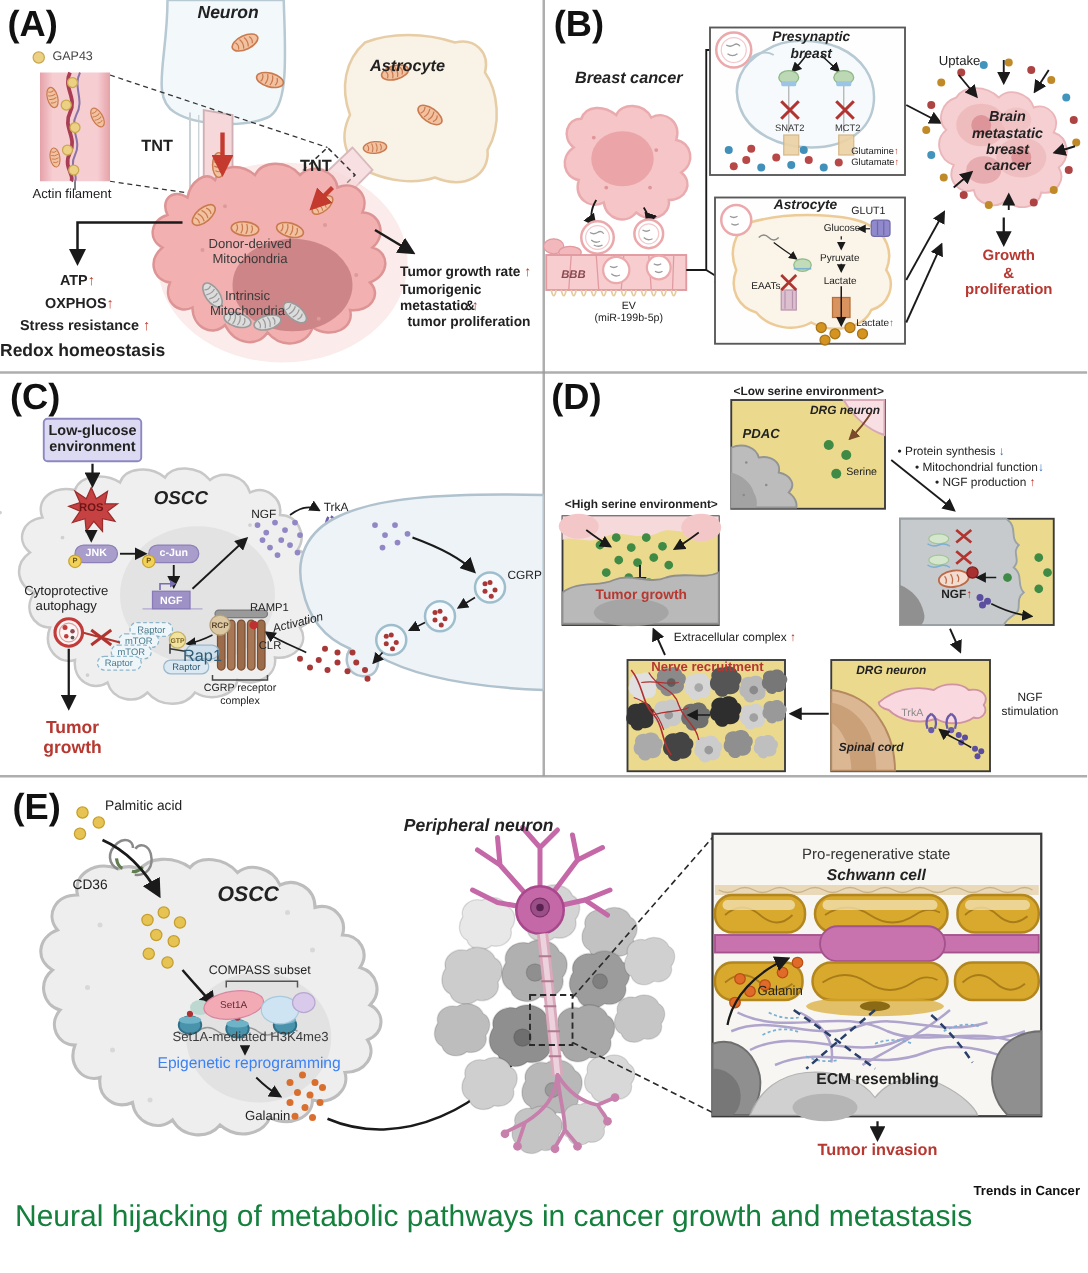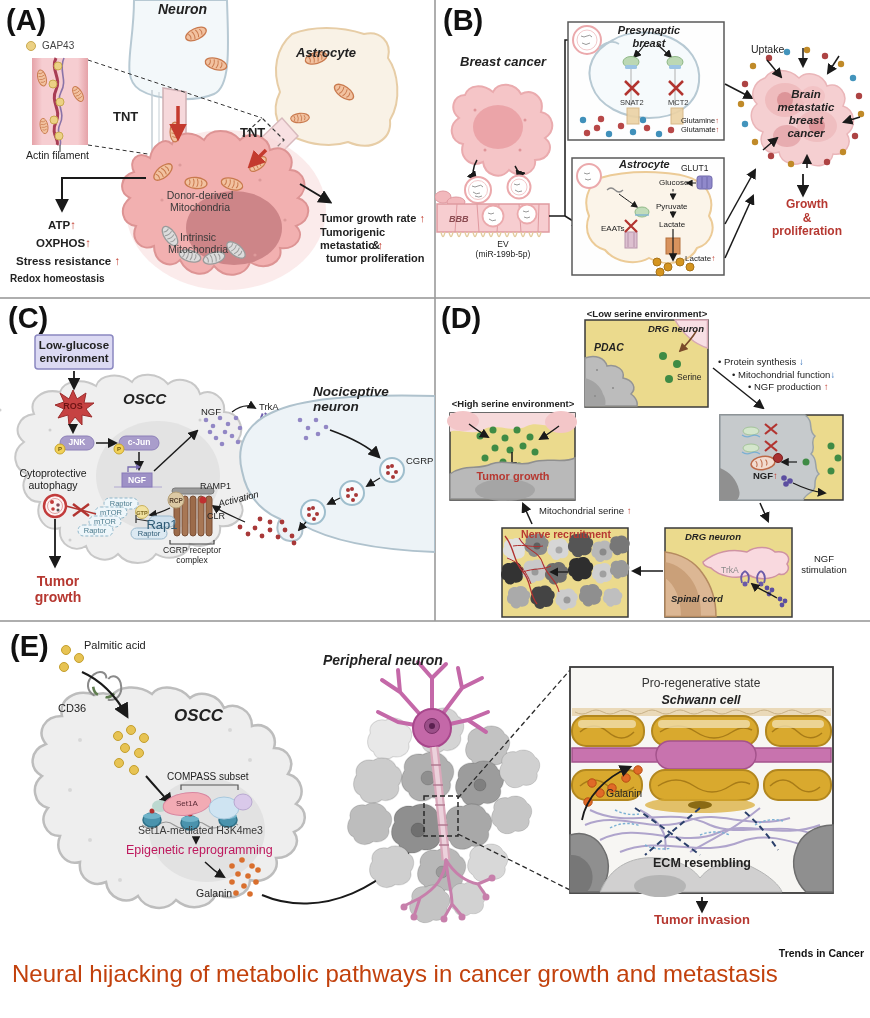--- a/index.html
+++ b/index.html
@@ -10,21 +10,21 @@
 .lbl{position:absolute;font-size:10px;color:#222;line-height:1.14;white-space:pre-line}
 .ctr{transform:translateX(-50%);text-align:center}
 .b{font-weight:700}
 .i{font-style:italic}
 .red{color:#b63831}
 .wh{color:#fff}
 .up{color:#c0392b;font-weight:700}
 .dn{color:#2e6db8;font-weight:700}
 .panel-letter{font-size:29px;font-weight:800;color:#111}
 .divider{position:absolute;background:#9a9a9a;opacity:.8}
-.caption{position:absolute;left:12px;top:960px;font-size:24px;color:#c2410c}
+.caption{position:absolute;left:12px;top:960px;font-size:24px;color:#15803d}
 .brand{position:absolute;right:6px;top:947px;font-size:10.5px;font-weight:700;color:#111}
 </style>
 </head>
 <body>
 
 <div class="canvas">
 
 <div class="divider" style="left:434px;top:0;width:1.5px;height:621px"></div>
 <div class="divider" style="left:0;top:297px;width:870px;height:1.5px"></div>
 <div class="divider" style="left:0;top:620px;width:870px;height:1.5px"></div>
@@ -123,21 +123,21 @@
 <div class="lbl b" style="left:113px;top:110px;font-size:13px">TNT</div>
 <div class="lbl b" style="left:240px;top:126px;font-size:13px">TNT</div>
 <div class="lbl b i" style="left:296px;top:46px;font-size:13px">Astrocyte</div>
 <div class="lbl ctr" style="left:200px;top:190px;font-size:10.5px;color:#3a3a3a">Donor-derived
 Mitochondria</div>
 <div class="lbl ctr" style="left:198px;top:232px;font-size:10.5px;color:#3a3a3a">Intrinsic
 Mitochondria</div>
 <div class="lbl b" style="left:48px;top:219px;font-size:11.5px"><span>ATP</span><span class="up">↑</span></div>
 <div class="lbl b" style="left:36px;top:237px;font-size:11.5px"><span>OXPHOS</span><span class="up">↑</span></div>
 <div class="lbl b" style="left:16px;top:255px;font-size:11.5px"><span>Stress resistance </span><span class="up">↑</span></div>
-<div class="lbl b" style="left:10px;top:273px;font-size:10px">Redox homeostasis</div>
+<div class="lbl b" style="left:0;top:273px;font-size:14px">Redox homeostasis</div>
 <div class="lbl b" style="left:320px;top:212px;font-size:11px"><span>Tumor growth rate </span><span class="up">↑</span></div>
 <div class="lbl b" style="left:320px;top:226px;font-size:11px"><span>Tumorigenic metastatic </span><span class="up">↑</span></div>
 <div class="lbl b ctr" style="left:376px;top:239px;font-size:11px">&amp;</div>
 <div class="lbl b" style="left:326px;top:252px;font-size:11px">tumor proliferation</div>
 </div>
 
 <div class="panel" style="left:435px;top:0;width:435px;height:300px">
 <svg width="435" height="300" viewBox="0 0 435 300">
 <defs>
 <marker id="mB" viewBox="0 0 10 10" refX="8" refY="5" markerWidth="7" markerHeight="7" orient="auto-start-reverse">
@@ -495,21 +495,20 @@
 environment</div>
 <div class="lbl b i" style="left:123px;top:90px;font-size:15px">OSCC</div>
 <div class="lbl b ctr" style="left:73px;top:101px;font-size:9px;color:#6d1414">ROS</div>
 <div class="lbl b wh ctr" style="left:77px;top:138px;font-size:8.5px">JNK</div>
 <div class="lbl b ctr" style="left:60px;top:146px;font-size:6px;color:#6b5510">P</div>
 <div class="lbl b wh ctr" style="left:139px;top:138px;font-size:8.5px">c-Jun</div>
 <div class="lbl b ctr" style="left:119px;top:146px;font-size:6px;color:#6b5510">P</div>
 <div class="lbl b wh ctr" style="left:137px;top:176px;font-size:8.5px">NGF</div>
 <div class="lbl" style="left:201px;top:107px;font-size:9.5px">NGF</div>
 <div class="lbl" style="left:259px;top:102px;font-size:9.5px">TrkA</div>
-<div class="lbl b i" style="left:313px;top:84px;font-size:13.5px">Nociceptive neuron</div>
 <div class="lbl" style="left:406px;top:156px;font-size:9.5px">CGRP</div>
 <div class="lbl i" style="left:218px;top:194px;font-size:9.5px;transform:rotate(-14deg)">Activation</div>
 <div class="lbl" style="left:200px;top:181px;font-size:9px">RAMP1</div>
 <div class="lbl" style="left:207px;top:211px;font-size:9px">CLR</div>
 <div class="lbl b ctr" style="left:176px;top:197px;font-size:6.5px;color:#5a4632">RCP</div>
 <div class="lbl b ctr" style="left:142px;top:209.5px;font-size:5.5px;color:#7a6420">GTP</div>
 <div class="lbl ctr" style="left:162px;top:218px;font-size:13px;color:#2e5a74">Rap1</div>
 <div class="lbl ctr" style="left:149px;top:230px;font-size:7.5px;color:#2e5a74">Raptor</div>
 <div class="lbl ctr" style="left:121px;top:200px;font-size:7.5px;color:#4a7a8c">Raptor</div>
 <div class="lbl ctr" style="left:111px;top:209px;font-size:7.5px;color:#4a7a8c">mTOR</div>
@@ -675,21 +674,21 @@
 <div class="lbl panel-letter" style="left:6px;top:2px">(D)</div>
 <div class="lbl b ctr" style="left:212px;top:9px;font-size:9.5px">&lt;Low serine environment&gt;</div>
 <div class="lbl b i" style="left:213px;top:24px;font-size:9.5px">DRG neuron</div>
 <div class="lbl b i" style="left:159px;top:42px;font-size:10.5px">PDAC</div>
 <div class="lbl" style="left:242px;top:73px;font-size:8.5px">Serine</div>
 <div class="lbl" style="left:283px;top:57px;font-size:9.5px"><span>•</span> <span>Protein synthesis </span><span class="dn">↓</span></div>
 <div class="lbl" style="left:297px;top:70px;font-size:9.5px"><span>•</span> <span>Mitochondrial function</span><span class="dn">↓</span></div>
 <div class="lbl" style="left:313px;top:82px;font-size:9.5px"><span>•</span> <span>NGF production </span><span class="up">↑</span></div>
 <div class="lbl b ctr" style="left:78px;top:99px;font-size:9.5px">&lt;High serine environment&gt;</div>
 <div class="lbl b red ctr" style="left:78px;top:170px;font-size:11px">Tumor growth</div>
-<div class="lbl" style="left:104px;top:206px;font-size:9.5px"><span>Mitochondrial serine </span><span class="up">↑</span></div>
+<div class="lbl" style="left:104px;top:206px;font-size:9.5px"><span>Extracellular complex </span><span class="up">↑</span></div>
 <div class="lbl b red ctr" style="left:131px;top:229px;font-size:10.5px">Nerve recruitment</div>
 <div class="lbl b" style="left:318px;top:171px;font-size:9.5px"><span>NGF</span><span class="up">↑</span></div>
 <div class="lbl b i" style="left:250px;top:232px;font-size:9.5px">DRG neuron</div>
 <div class="lbl b i" style="left:236px;top:294px;font-size:9.5px">Spinal cord</div>
 <div class="lbl" style="left:286px;top:266px;font-size:8.5px;color:#8a8a8a">TrkA</div>
 <div class="lbl ctr" style="left:389px;top:254px;font-size:9.5px">NGF
 stimulation</div>
 </div>
 
 <div class="panel" style="left:0;top:620px;width:870px;height:335px">
@@ -901,21 +900,21 @@
 </g>
 <line x1="702" y1="277" x2="702" y2="291" stroke="#1a1a1a" stroke-width="1.8" marker-end="url(#mE)"></line>
 </svg>
 <div class="lbl panel-letter" style="left:10px;top:10px">(E)</div>
 <div class="lbl" style="left:84px;top:19px;font-size:11px">Palmitic acid</div>
 <div class="lbl" style="left:58px;top:82px;font-size:11px">CD36</div>
 <div class="lbl b i" style="left:174px;top:86px;font-size:17px">OSCC</div>
 <div class="lbl" style="left:167px;top:151px;font-size:10px">COMPASS subset</div>
 <div class="lbl" style="left:176px;top:179px;font-size:8px;color:#5a2a35">Set1A</div>
 <div class="lbl" style="left:138px;top:205px;font-size:10.5px;color:#3a3a3a">Set1A-mediated H3K4me3</div>
-<div class="lbl" style="left:126px;top:223px;font-size:12.5px;color:#be185d">Epigenetic reprogramming</div>
+<div class="lbl" style="left:126px;top:223px;font-size:12.5px;color:#3b82f6">Epigenetic reprogramming</div>
 <div class="lbl" style="left:196px;top:268px;font-size:10.5px">Galanin</div>
 <div class="lbl b i" style="left:323px;top:33px;font-size:14px">Peripheral neuron</div>
 <div class="lbl ctr" style="left:701px;top:57px;font-size:12px;color:#333">Pro-regenerative state</div>
 <div class="lbl b i ctr" style="left:701px;top:73px;font-size:12.5px">Schwann cell</div>
 <div class="lbl" style="left:606px;top:168px;font-size:10.5px">Galanin</div>
 <div class="lbl b ctr" style="left:702px;top:236px;font-size:12.5px">ECM resembling</div>
 <div class="lbl b red ctr" style="left:702px;top:293px;font-size:13px">Tumor invasion</div>
 </div>
 
 <div class="brand">Trends in Cancer</div>

